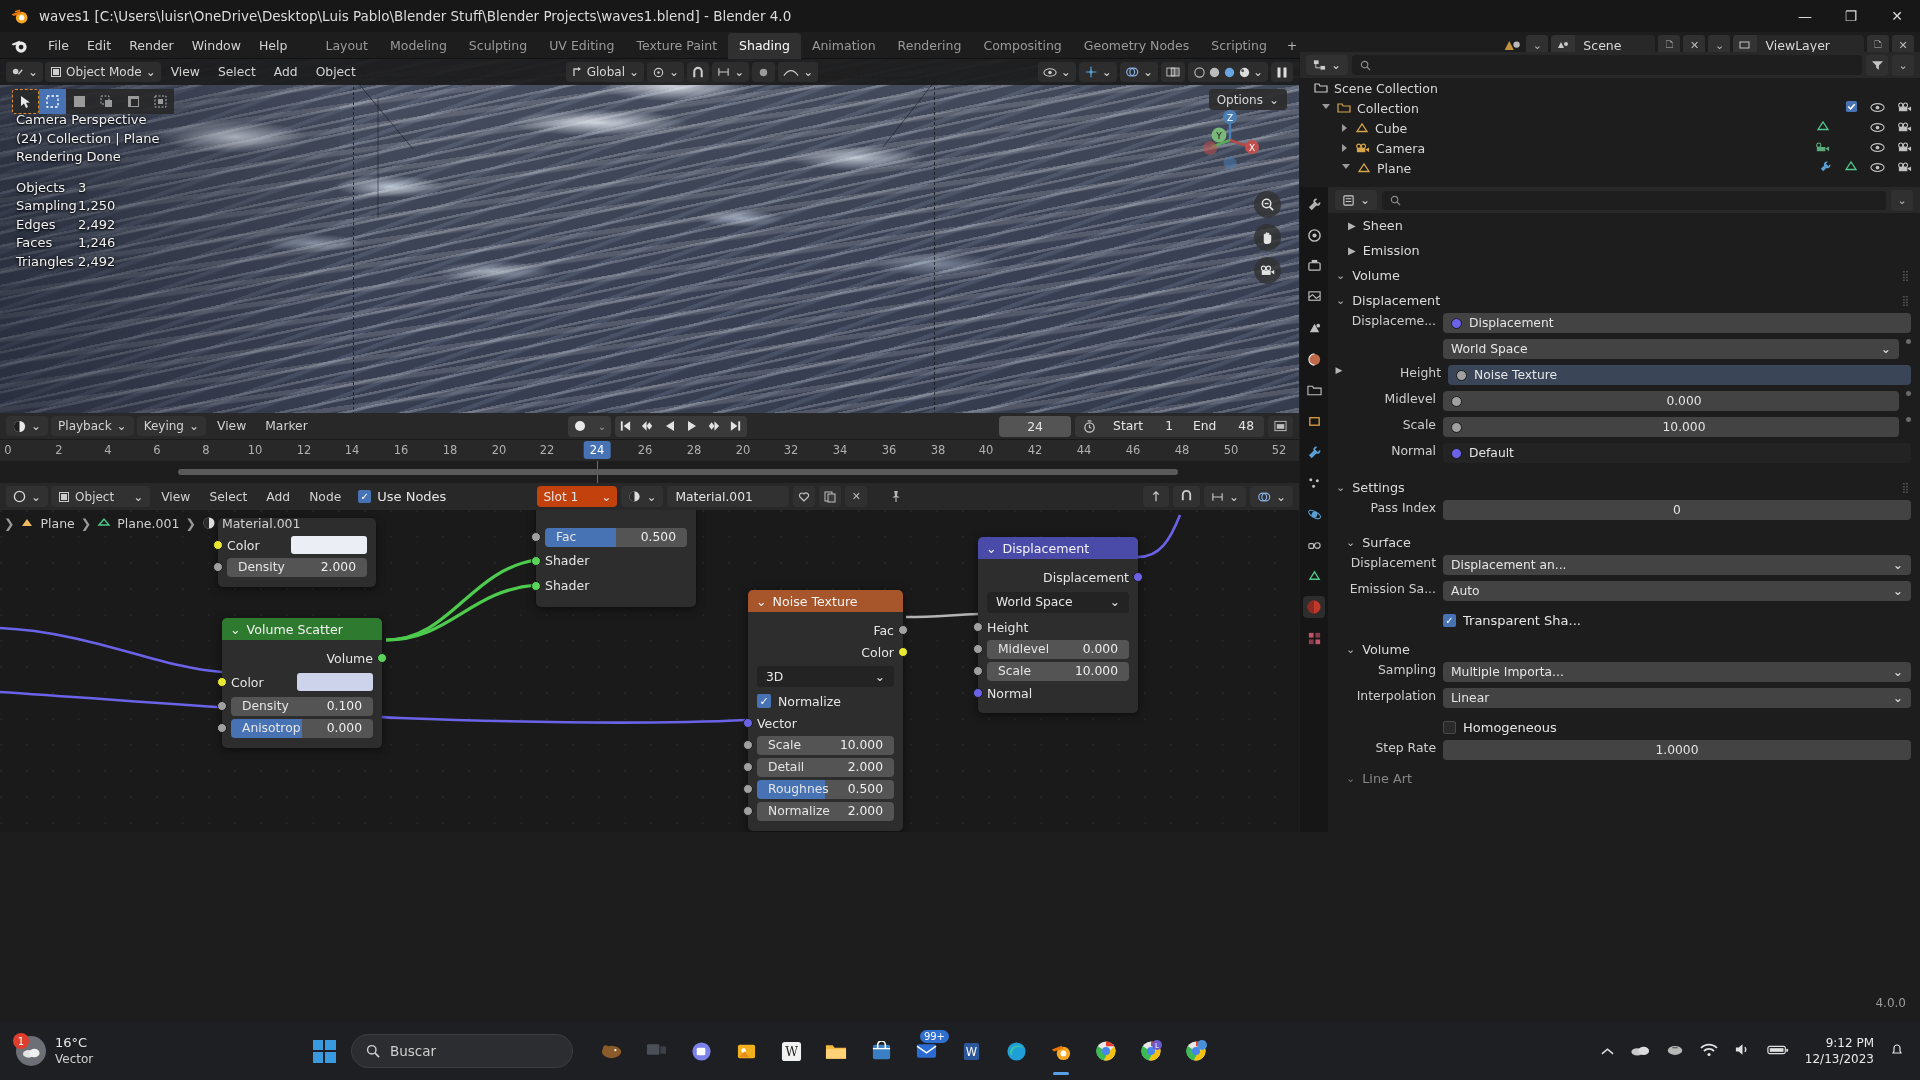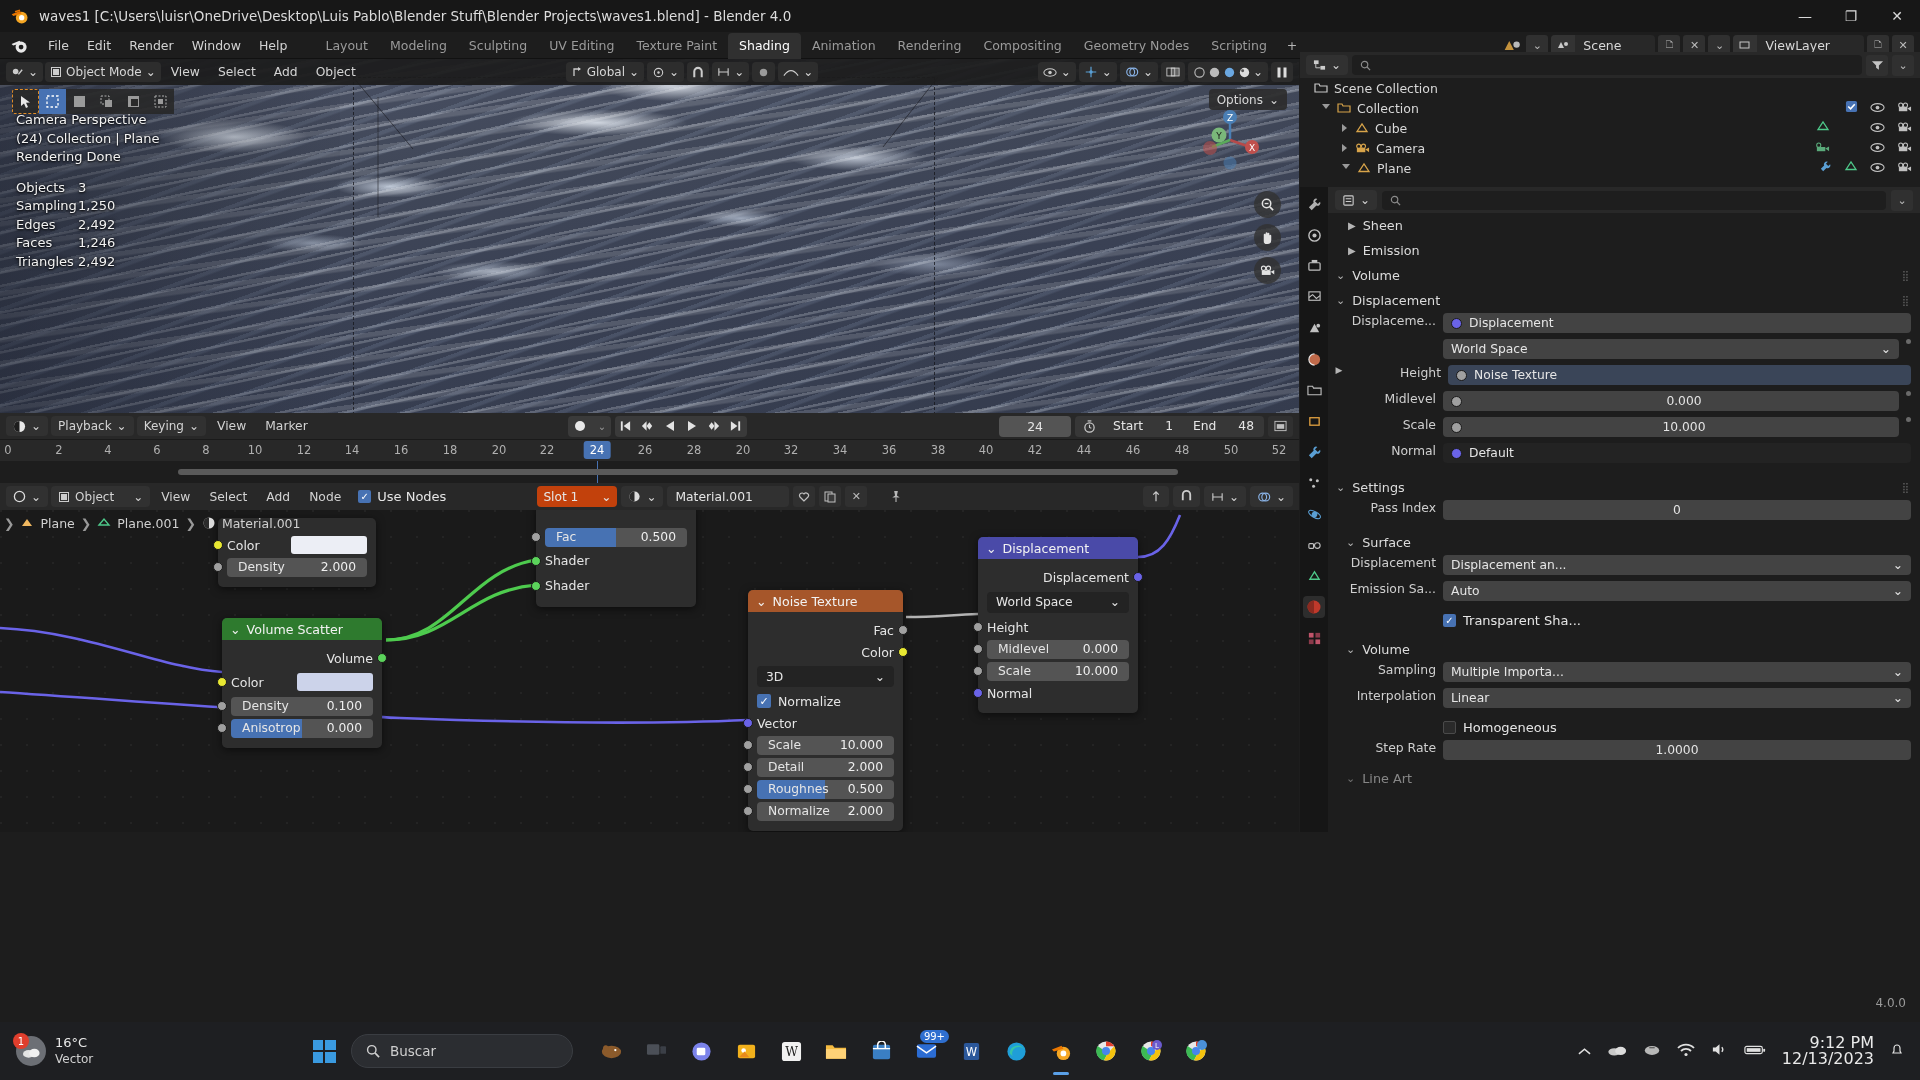--- a/index.html
+++ b/index.html
@@ -256,21 +256,21 @@
                display:flex; align-items:center; gap:10px; padding:0 14px;
                color:#cfcfcf; font-size:13.5px; border:1px solid #3a3d42; }
   .tb-icons { display:flex; align-items:center; gap:15px; margin-left:16px; }
   .tb-ico { width:30px; height:30px; display:flex; align-items:center; justify-content:center;
             border-radius:5px; position:relative; font-size:17px; }
   .tb-ico.active::after { content:""; position:absolute; bottom:-9px; left:50%;
             transform:translateX(-50%); width:16px; height:3px; border-radius:2px; background:#5aa0e8; }
   .badge99 { position:absolute; top:-6px; right:-8px; background:#2f6fd0; color:#fff;
              font-size:10px; border-radius:9px; padding:1px 4px; }
   .tb-right { margin-left:auto; display:flex; align-items:center; gap:16px; padding-right:16px; }
-  .clock { text-align:right; font-size:16px; color:#eaeaea; line-height:16px; }
+  .clock { text-align:right; font-size:12px; color:#eaeaea; line-height:16px; }
 </style>
 </head>
 <body>
 
 <div class="app">
 
   <div class="titlebar">
     <svg class="blender-logo" viewBox="0 0 24 24">
       <circle cx="14" cy="14" r="7" fill="#f5a623"></circle>
       <circle cx="14" cy="14" r="3.2" fill="#fff"></circle>

